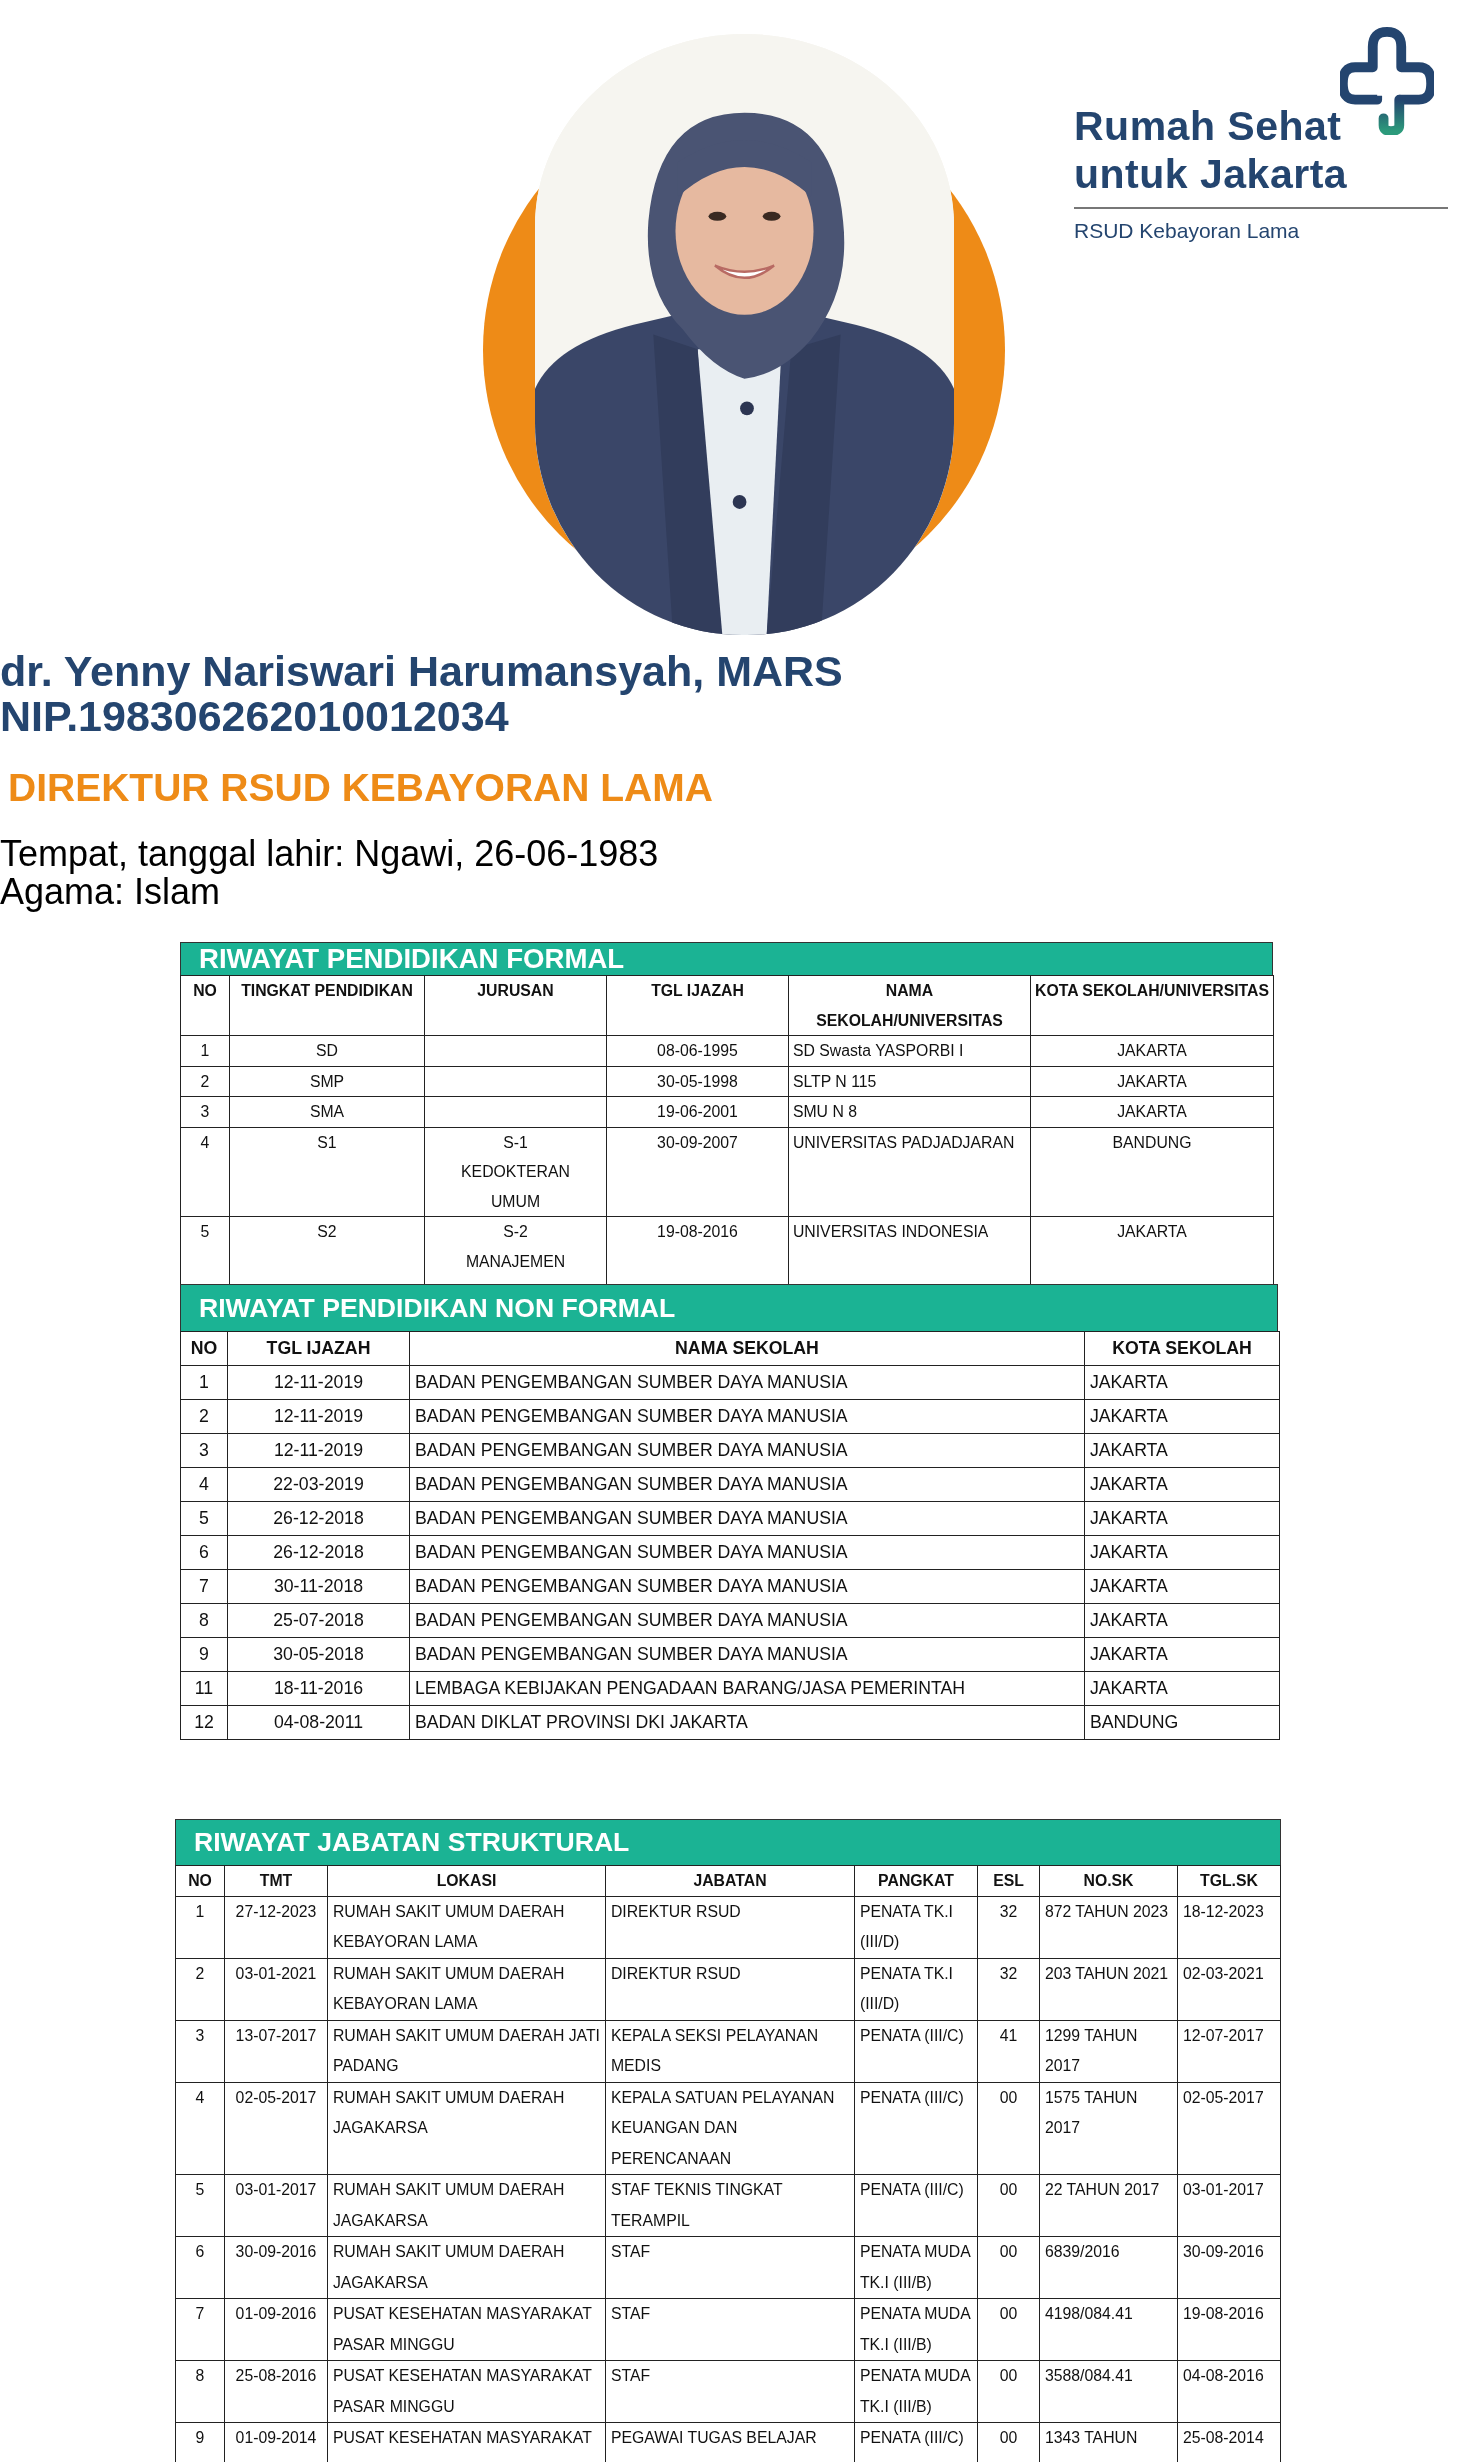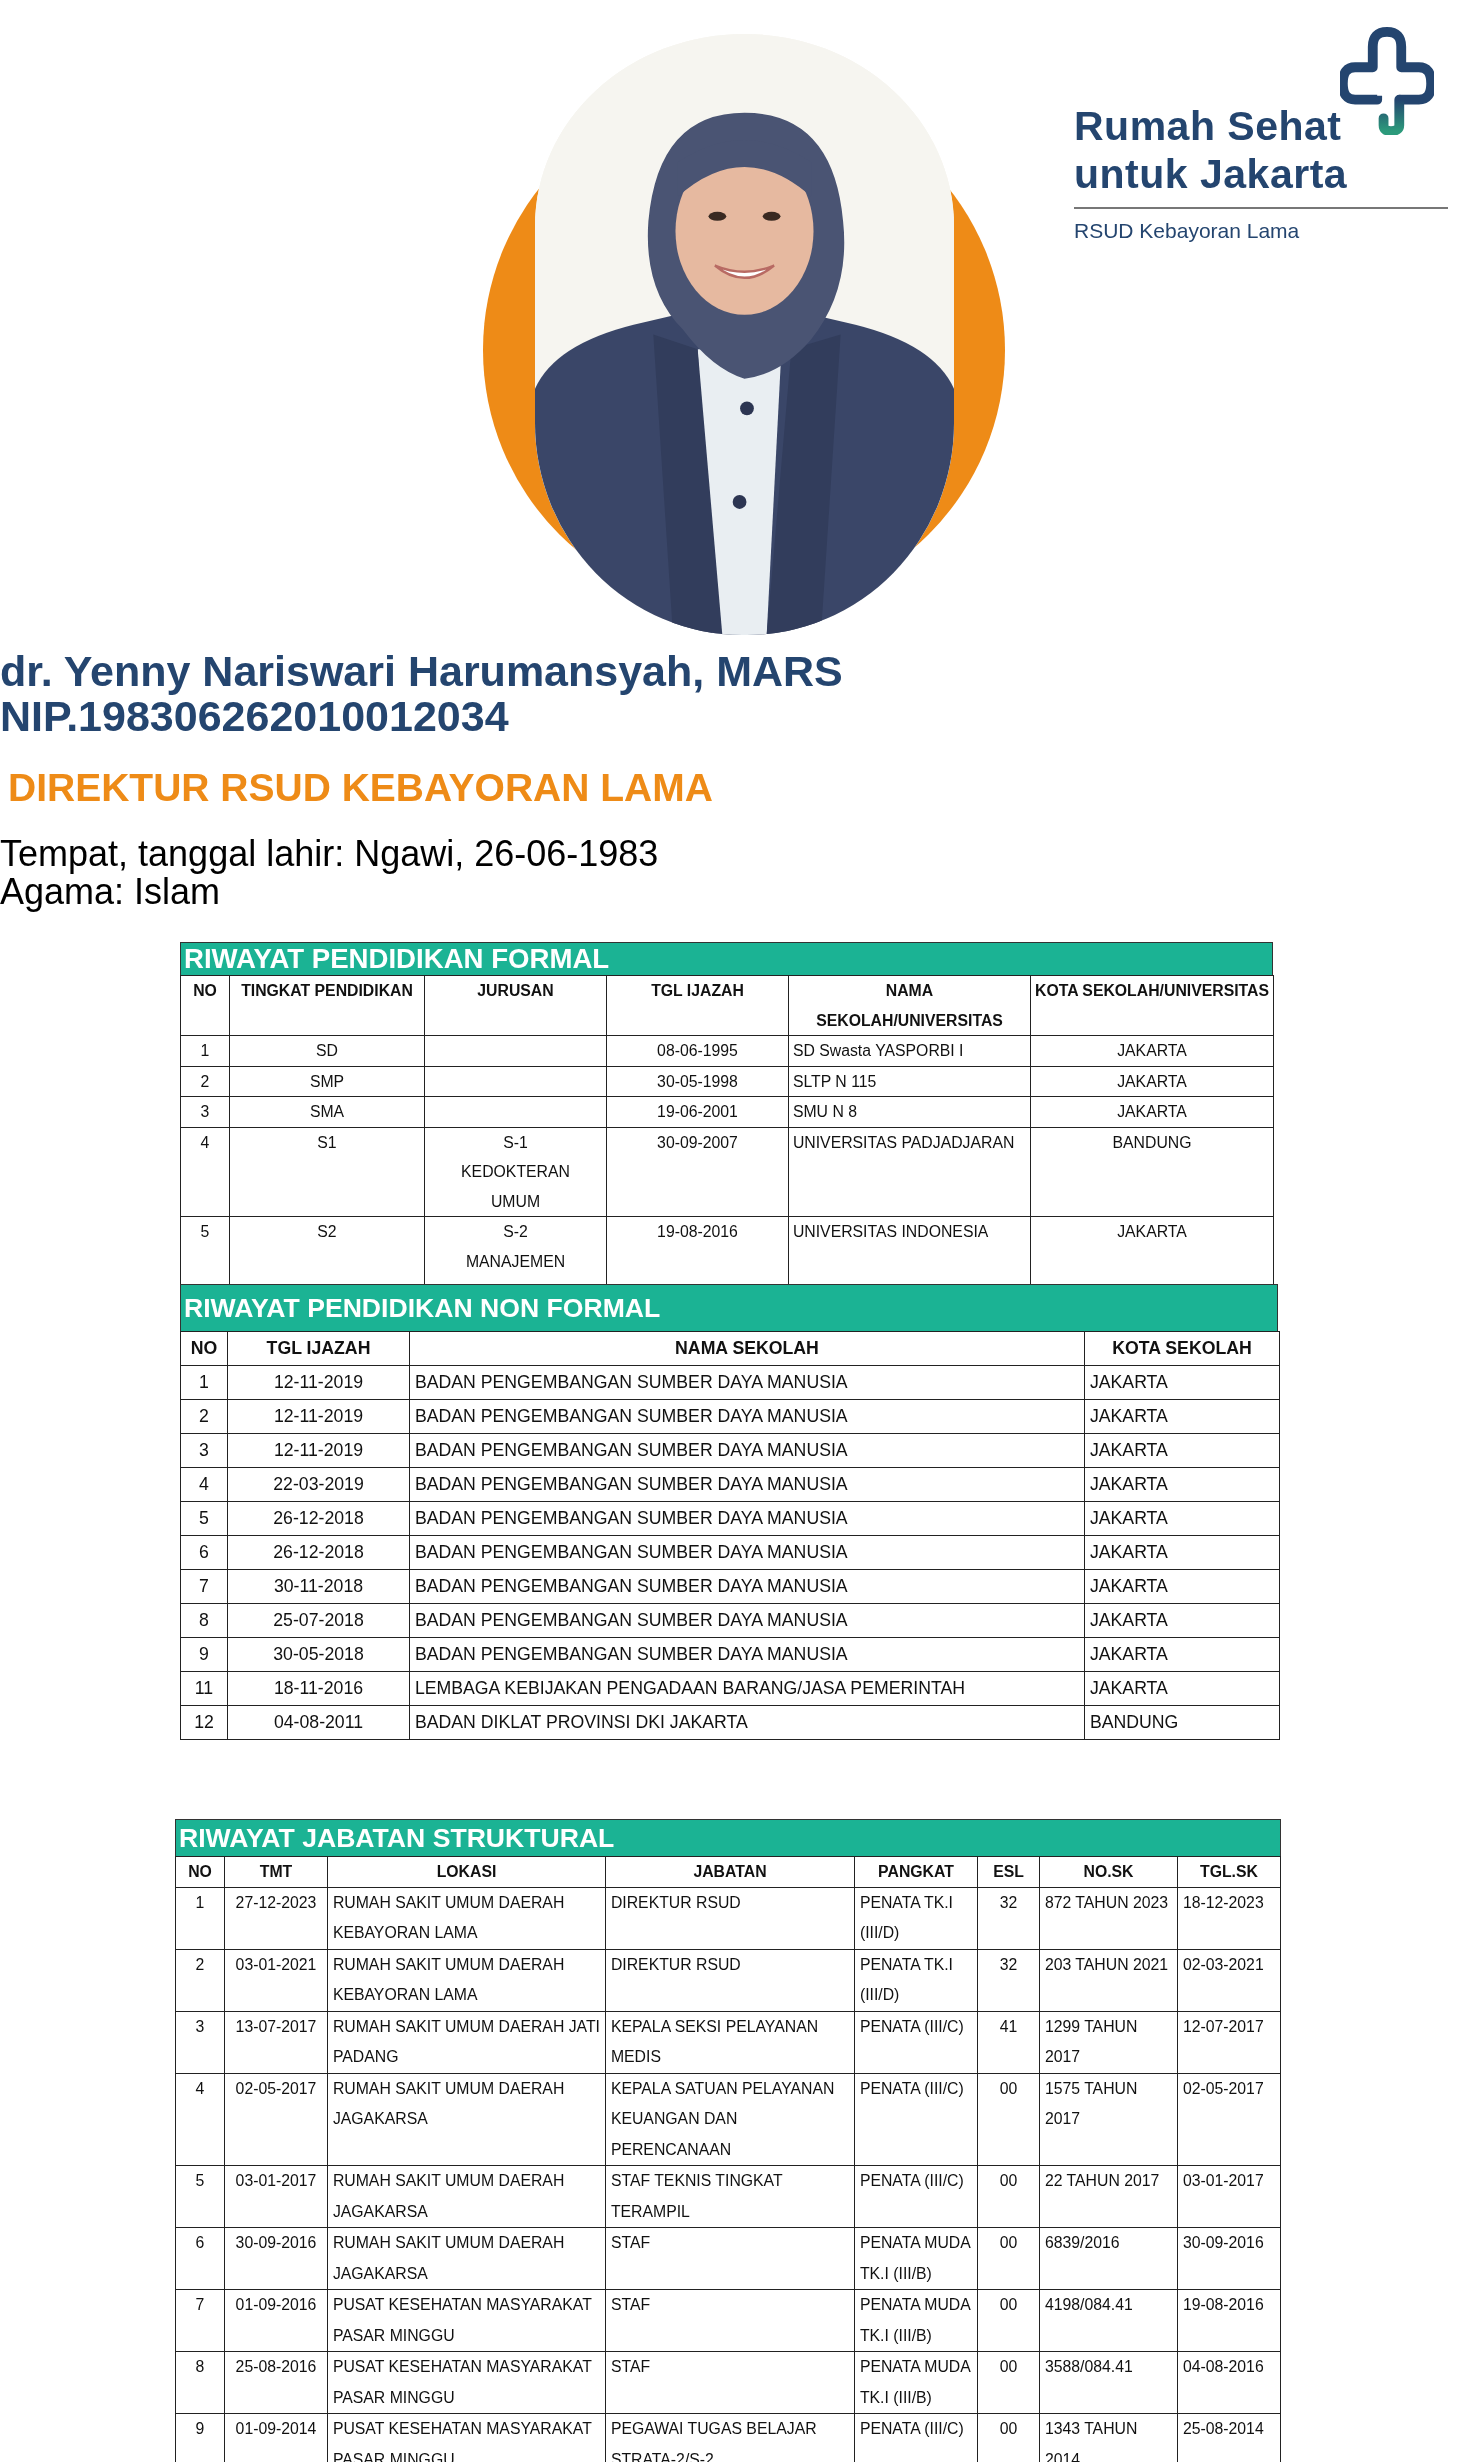--- a/index.html
+++ b/index.html
@@ -24,36 +24,36 @@
   
   .identity { left:0; top:650px; width:1474px; text-align:left; }
   .name { font-size:43px; font-weight:bold; color:#24456f; line-height:1.0; }
   .nip { font-size:43px; font-weight:bold; color:#24456f; line-height:1.0; margin-top:2px; }
   .position { font-size:39px; font-weight:bold; color:#ee8b17; line-height:1.0; margin-top:29.5px;padding-left:8px; }
   .birth { font-size:36px; color:#000; line-height:1.0; margin-top:29.5px; }
   .religion { font-size:36px; color:#000; line-height:1.0; margin-top:2px; }
 
   
   .section { position:absolute; background:#fff; }
-  .sec-header { background:#1bb394; color:#fff; font-weight:bold; padding-left:3px; border:1.5px solid #333; border-bottom:none; box-sizing:border-box; display:flex; align-items:center; }
+  .sec-header { background:#1bb394; color:#fff; font-weight:bold; padding-left:18px; border:1.5px solid #333; border-bottom:none; box-sizing:border-box; display:flex; align-items:center; }
   table.grid { border-collapse:collapse; width:100%; table-layout:fixed; }
   table.grid th, table.grid td { border:1.5px solid #222; padding:3px 3.9px; vertical-align:top; }
   table.grid th { font-weight:bold; text-align:center; }
   .c { text-align:center; }
 
   #formal { left:180px; top:942px; width:1093px; }
   #formal .sec-header { height:33px; font-size:27.6px; }
   #formal th, #formal td { font-size:15.8px; line-height:29.5px; padding:0 3.9px; }
 
   #nonformal { left:180px; top:1284px; width:1098px; }
   #nonformal .sec-header { height:47px; font-size:26.6px; }
   #nonformal th, #nonformal td { font-size:17.7px; line-height:33px; padding:0 4.9px; }
 
   #struktural { left:175px; top:1819px; width:1106px; }
-  #struktural .sec-header { height:37px; font-size:26.6px; }
+  #struktural .sec-header { height:46px; font-size:26.6px; }
   #struktural th, #struktural td { font-size:15.8px; line-height:29.5px; padding:0 4.9px; }
   #struktural td { line-height:30.5px; }
 </style>
 </head>
 <body>
 
 <div class="abs logo">
   <svg class="logo-cross" viewBox="0 0 190 220">
     <defs>
       <linearGradient id="tealg" x1="0" y1="0" x2="0" y2="1">

